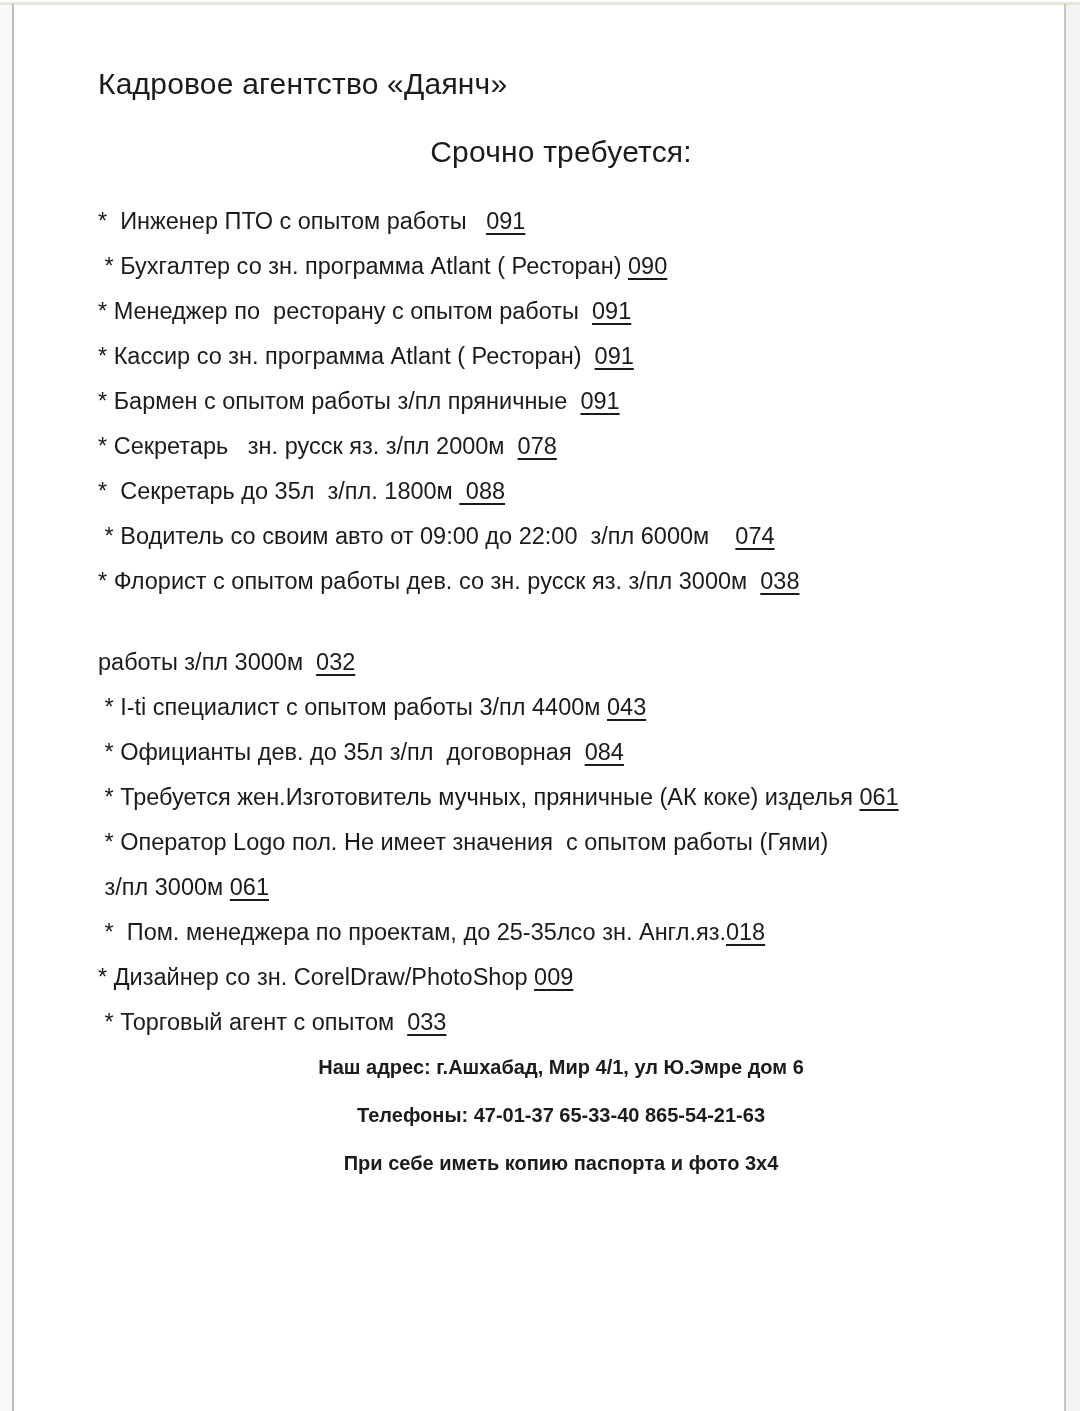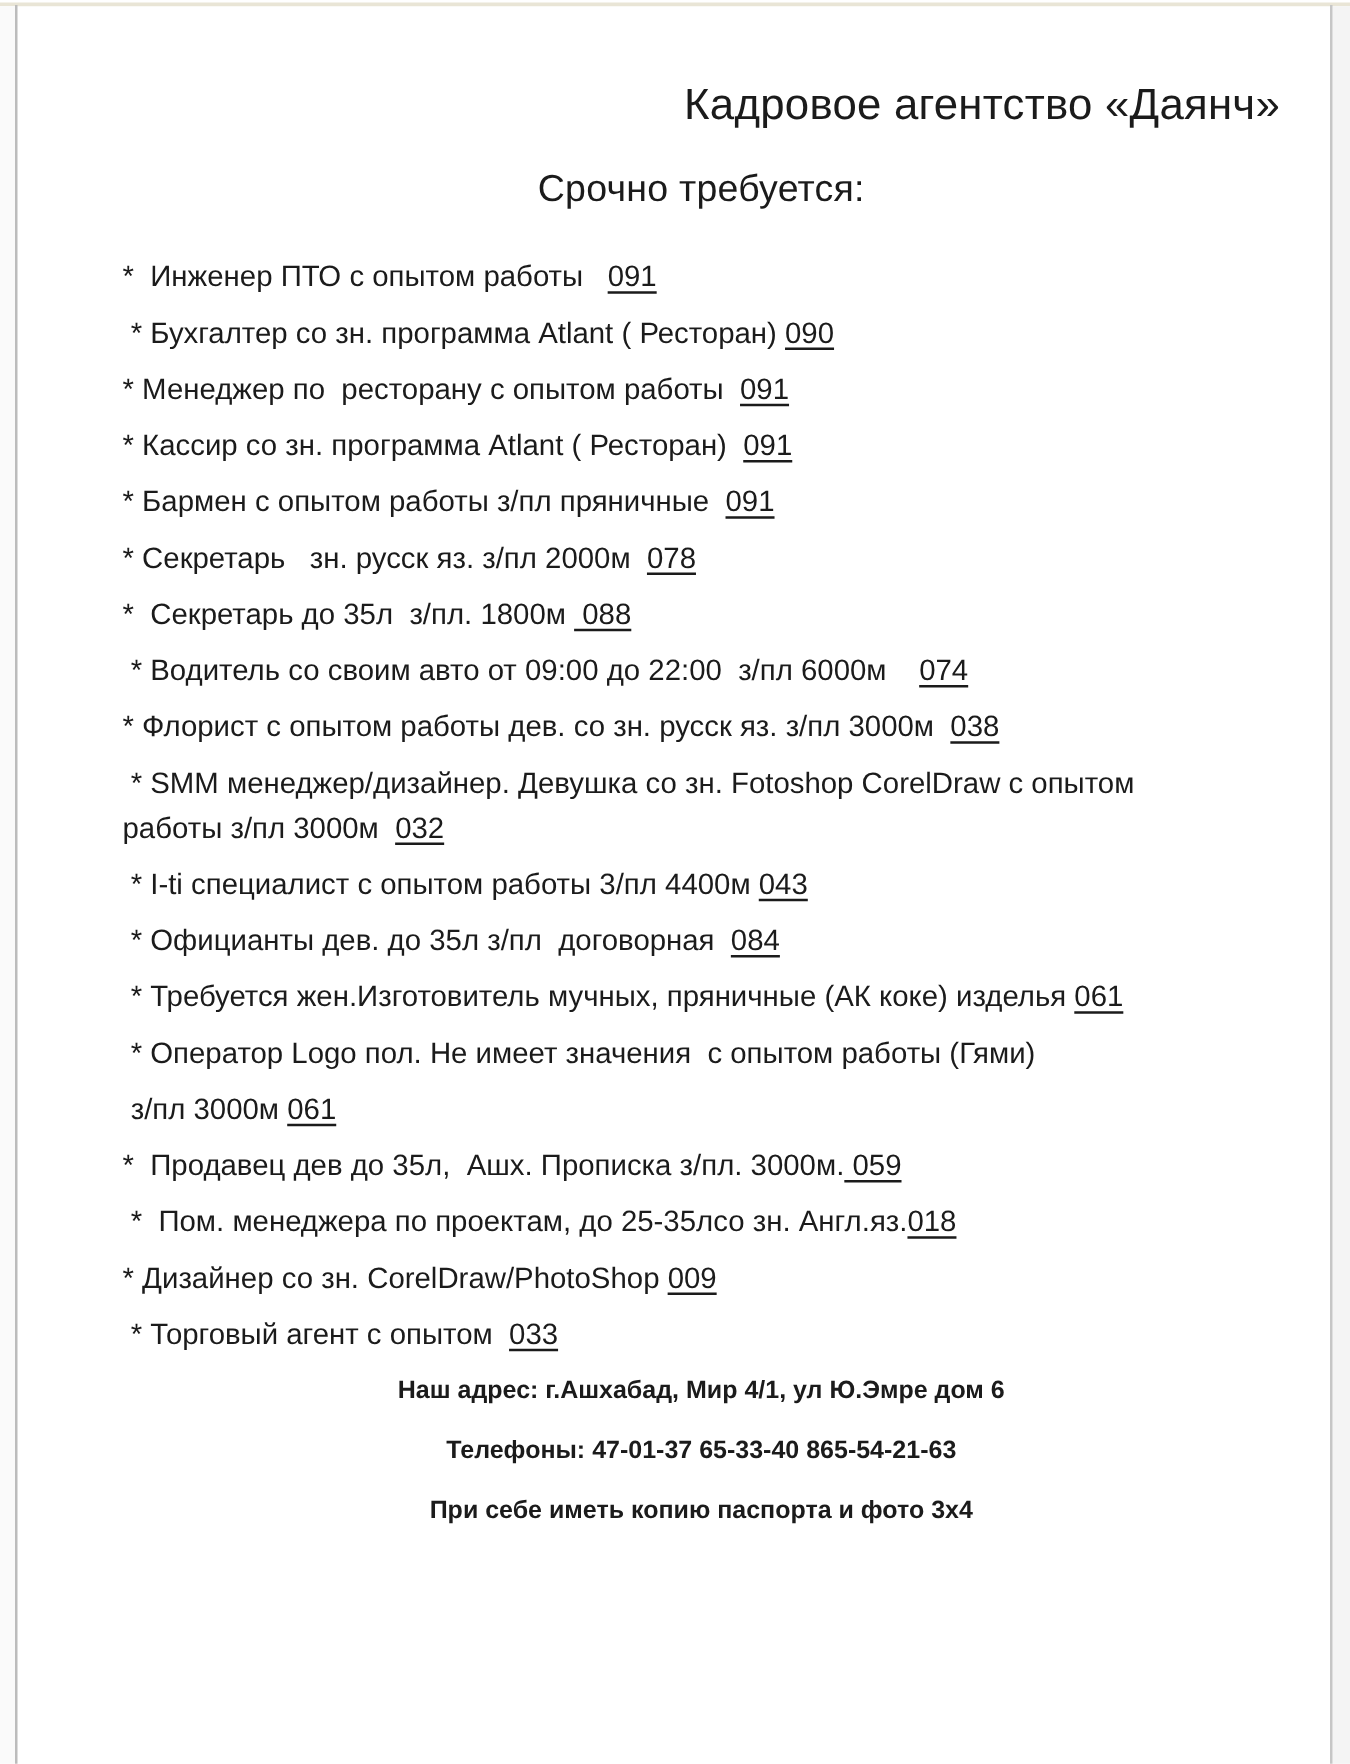--- a/index.html
+++ b/index.html
@@ -40,22 +40,22 @@
   .content {
     position: absolute;
     left: 14px;
     top: 5px;
     width: 1050px;
     box-sizing: border-box;
     padding: 60px 40px 0 84px;
   }
   .doc-title {
     margin: 0 0 30px 0;
-    text-align: right;
-    font-size: 35px;
+    text-align: left;
+    font-size: 30px;
     font-weight: 400;
     line-height: 38px;
     letter-spacing: 0.2px;
   }
   .doc-subtitle {
     margin: 0 0 32px 0;
     text-align: center;
     font-size: 30px;
     font-weight: 400;
     line-height: 38px;
@@ -100,27 +100,26 @@
   <div id="job-list">
       <p class="job"><span>*  Инженер ПТО с опытом работы   </span><span class="code">091</span></p>
       <p class="job"><span> * Бухгалтер со зн. программа Atlant ( Ресторан) </span><span class="code">090</span></p>
       <p class="job"><span>* Менеджер по  ресторану с опытом работы  </span><span class="code">091</span></p>
       <p class="job"><span>* Кассир со зн. программа Atlant ( Ресторан)  </span><span class="code">091</span></p>
       <p class="job"><span>* Бармен с опытом работы з/пл пряничные  </span><span class="code">091</span></p>
       <p class="job"><span>* Секретарь   зн. русск яз. з/пл 2000м  </span><span class="code">078</span></p>
       <p class="job"><span>*  Секретарь до 35л  з/пл. 1800м </span><span class="code"> 088</span></p>
       <p class="job"><span> * Водитель со своим авто от 09:00 до 22:00  з/пл 6000м    </span><span class="code">074</span></p>
       <p class="job"><span>* Флорист с опытом работы дев. со зн. русск яз. з/пл 3000м  </span><span class="code">038</span></p>
-      <p class="job"><span> * SMM менеджер/дизайнер. Девушка со зн. Fotoshop CorelDraw с опытом</span><br><span>работы з/пл 3000м  </span><span class="code">032</span></p>
+      <p class="job"><br><span>работы з/пл 3000м  </span><span class="code">032</span></p>
       <p class="job"><span> * I-ti специалист с опытом работы 3/пл 4400м </span><span class="code">043</span></p>
       <p class="job"><span> * Официанты дев. до 35л з/пл  договорная  </span><span class="code">084</span></p>
       <p class="job"><span> * Требуется жен.Изготовитель мучных, пряничные (АК коке) изделья </span><span class="code">061</span></p>
       <p class="job"><span> * Оператор Logo пол. Не имеет значения  с опытом работы (Гями)</span></p>
       <p class="job"><span> з/пл 3000м </span><span class="code">061</span></p>
-      <p class="job"><span>*  Продавец дев до 35л,  Ашх. Прописка з/пл. 3000м.</span><span class="code"> 059</span></p>
       <p class="job"><span> *  Пом. менеджера по проектам, до 25-35лсо зн. Англ.яз.</span><span class="code">018</span></p>
       <p class="job"><span>* Дизайнер со зн. CorelDraw/PhotoShop </span><span class="code">009</span></p>
       <p class="job"><span> * Торговый агент с опытом  </span><span class="code">033</span></p>
     </div>
 
   <div class="doc-footer">
     <p class="footer-line">Наш адрес: г.Ашхабад, Мир 4/1, ул Ю.Эмре дом 6</p>
     <p class="footer-line">Телефоны: 47-01-37   65-33-40   865-54-21-63</p>
     <p class="footer-line">При себе иметь копию паспорта и фото 3х4</p>
   </div>

